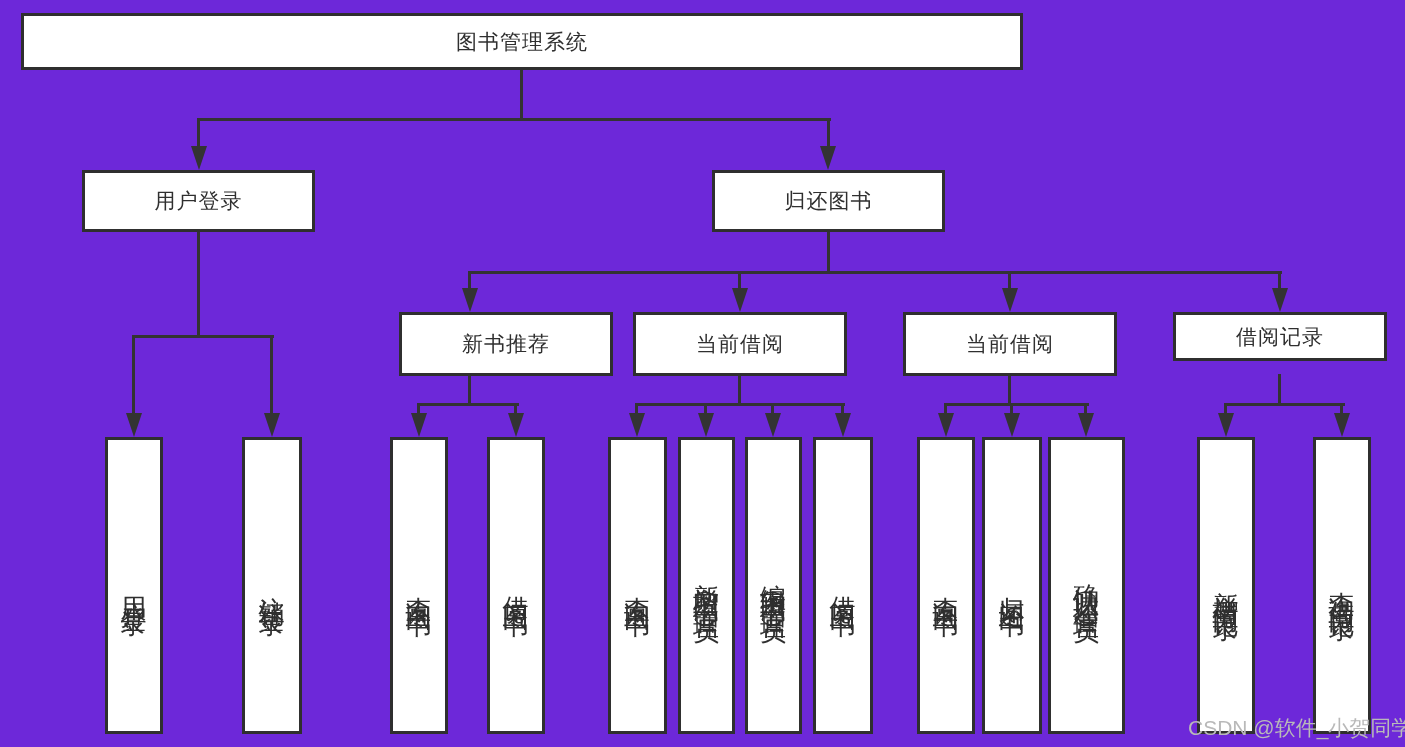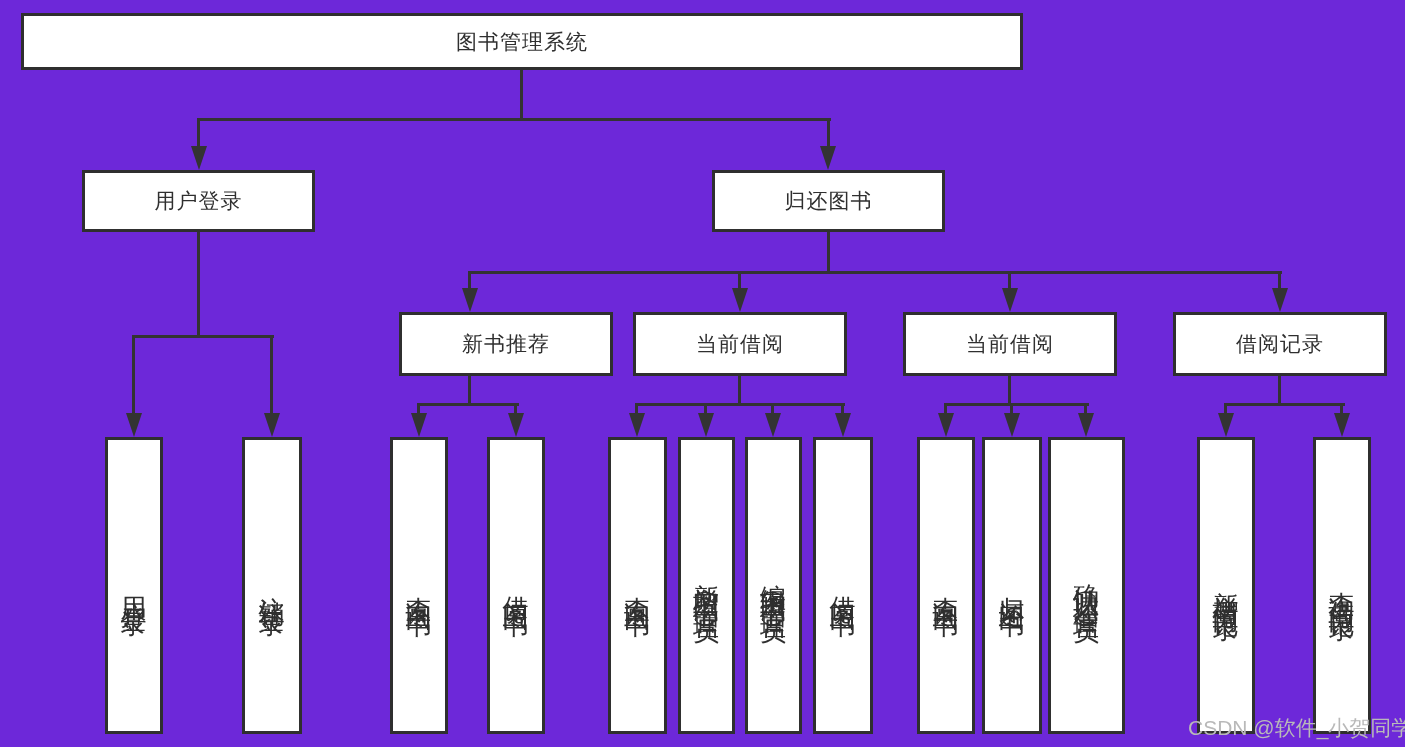--- a/index.html
+++ b/index.html
@@ -45,21 +45,21 @@
     z-index: 5;
     white-space: nowrap;
   }
   
   #n-root { left: 21px; top: 13px; width: 1002px; height: 57px; }
   #n-user { left: 82px;  top: 170px; width: 233px; height: 62px; }
   #n-mgmt { left: 712px; top: 170px; width: 233px; height: 62px; }
   #n-l3-1 { left: 363px;  top: 312px; width: 214px; height: 64px; margin-left: 36px; }
   #n-l3-2 { left: 633px;  top: 312px; width: 214px; height: 64px; }
   #n-l3-3 { left: 903px;  top: 312px; width: 214px; height: 64px; }
-  #n-l3-4 { left: 1173px; top: 312px; width: 214px; height: 64px; }
+  #n-l3-4 { left: 1173px; top: 312px; width: 214px; height: 49px; }
   .leaf { top: 437px; height: 297px; }
   #n-a1 { left: 105px;  width: 58px; }
   #n-a2 { left: 242px;  width: 60px; }
   #n-b1 { left: 390px;  width: 58px; }
   #n-b2 { left: 487px;  width: 58px; }
   #n-c1 { left: 608px;  width: 59px; }
   #n-c2 { left: 678px;  width: 57px; }
   #n-c3 { left: 745px;  width: 57px; }
   #n-c4 { left: 813px;  width: 60px; }
   #n-d1 { left: 917px;  width: 58px; }

